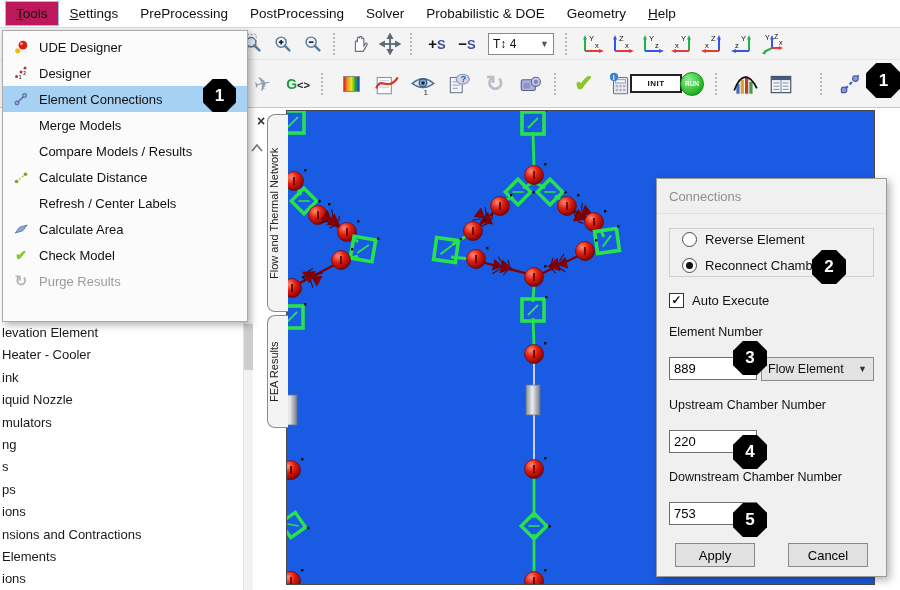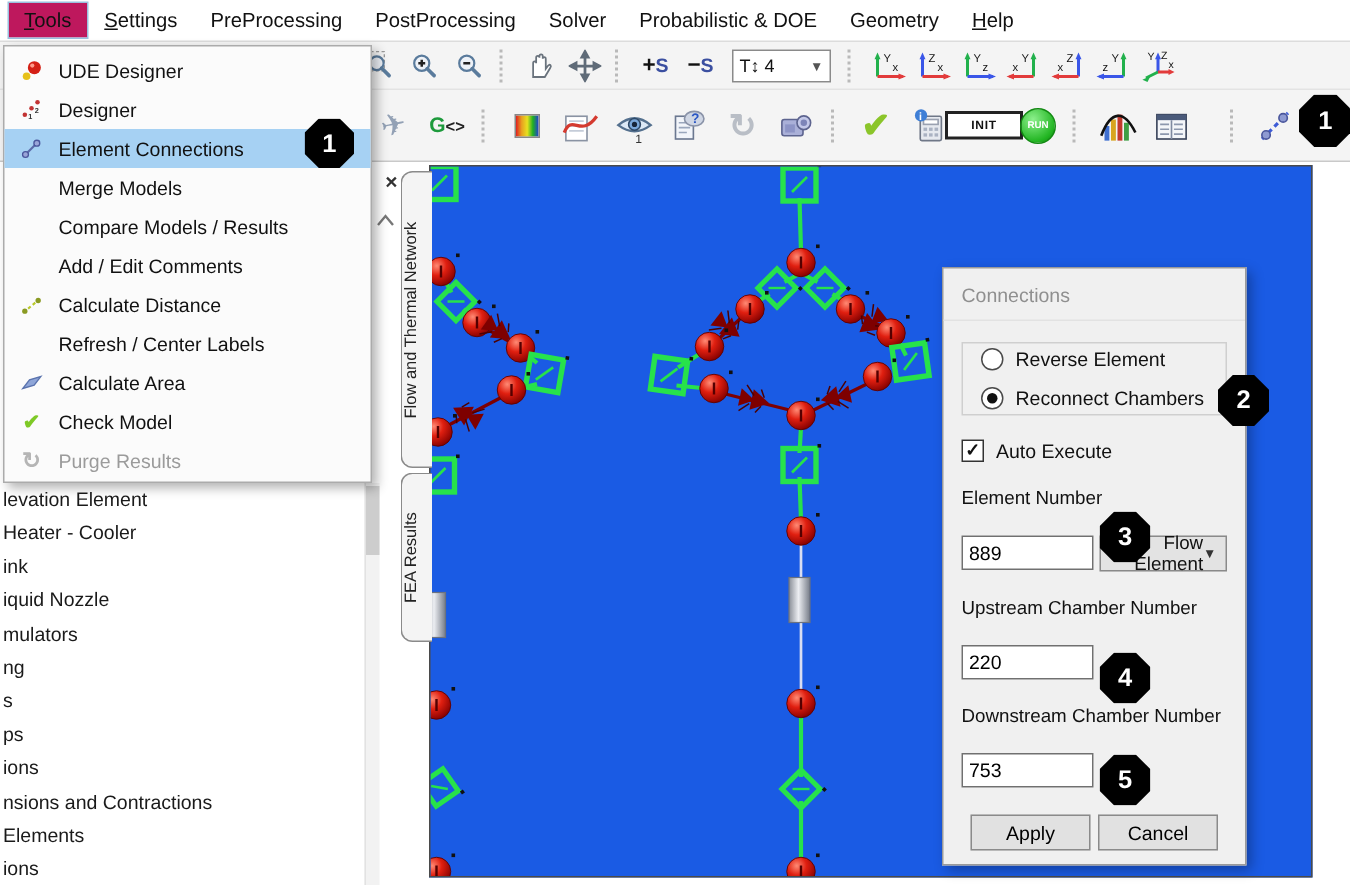--- a/index.html
+++ b/index.html
@@ -74,42 +74,42 @@
     border-radius:0 8px 8px 0; writing-mode:vertical-rl;
     transform:rotate(180deg); text-align:center; font-size:11px; color:#222; }
   #vtab0 { top:114px; height:198px; }
   #vtab1 { top:315px; height:113px; }
 
   
   #canvas { position:absolute; left:286px; top:110px; width:589px; height:475px;
     background:#1a5be4; border:1px solid #4a4a4a; overflow:hidden; }
 
   
-  #dialog { position:absolute; left:628px; top:178px; width:203px; height:399px;
+  #dialog { position:absolute; left:656px; top:178px; width:231px; height:399px;
     background:#f0f0f0; border:1px solid #9a9a9a;
     box-shadow:3px 3px 8px rgba(0,0,0,.3); z-index:60; padding:0 12px; font-size:13px; }
   .dlg-title { padding-top:10px; color:#8f8f8f; font-size:13px; }
   .dlg-sep { margin:9px -12px 0 -12px; border-top:1px solid #e2e2e2; }
   .groupbox { margin-top:14px; border:1px solid #cfcfcf; padding:3px 12px; }
   .radio-row { display:flex; align-items:center; margin-bottom:11px; }
   .radio-row:last-child { margin-bottom:0; }
   .radio { width:15px; height:15px; border:1px solid #4a4a4a; border-radius:50%;
     background:#fff; margin-right:8px; display:inline-flex;
     align-items:center; justify-content:center; }
   .radio.on::after { content:''; width:7px; height:7px; border-radius:50%; background:#111; }
   .check-row { display:flex; align-items:center; margin-top:16px; }
   .cb { width:15px; height:15px; border:1px solid #333; background:#fff; margin-right:8px;
     font-size:12px; font-weight:bold; line-height:13px; text-align:center; color:#111; }
   .fld-label { margin-top:17px; font-size:12.5px; }
   .fld-row { display:flex; margin-top:18px; gap:4px; }
   .txt { width:88px; height:23px; border:1px solid #707070; background:#fff;
     font-size:13px; font-family:"Liberation Sans",sans-serif; padding-left:4px; }
   .combo2 { width:124px; height:24px; background:#e3e3e3; border:1px solid #8a8a8a;
     display:flex; align-items:center; padding:0 6px; font-size:12.5px; }
-  .combo2 span:first-child { flex:1;text-align:right; }
+  .combo2 span:first-child { flex:1; }
   .combo2 .dd { font-size:9px; color:#333; }
   .btn-row { margin-top:18px; display:flex; justify-content:space-between; padding:0 6px; }
   .btn { width:80px; height:24px; background:#e1e1e1; border:1px solid #8a8a8a;
     font-size:13px; font-family:"Liberation Sans",sans-serif; }
 
   
   .badge { position:absolute; background:#000; color:#fff; font-weight:bold;
     font-size:17px; display:flex; align-items:center; justify-content:center;
     z-index:90; clip-path:polygon(29% 0,71% 0,100% 29%,100% 71%,71% 100%,29% 100%,0 71%,0 29%); }
 </style>
@@ -748,24 +748,20 @@
     </div>
     <div class="mi">
       <span class="mi-ico"></span>
       <span>Merge Models</span>
     </div>
     <div class="mi">
       <span class="mi-ico"></span>
       <span>Compare Models / Results</span>
     </div>
     <div class="mi">
-      <span class="mi-ico"></span>
-      <span>Add / Edit Comments</span>
-    </div>
-    <div class="mi">
       <span class="mi-ico">
         <svg width="16" height="16" viewBox="0 0 18 18">
           <line x1="3" y1="15" x2="15" y2="5" stroke="#b9c92a" stroke-width="1.6" stroke-dasharray="2.5 2"></line>
           <circle cx="4" cy="14" r="2" fill="#8a9a22"></circle>
           <circle cx="14" cy="6" r="2" fill="#8a9a22"></circle>
         </svg>
       </span>
       <span>Calculate Distance</span>
     </div>
     <div class="mi">

